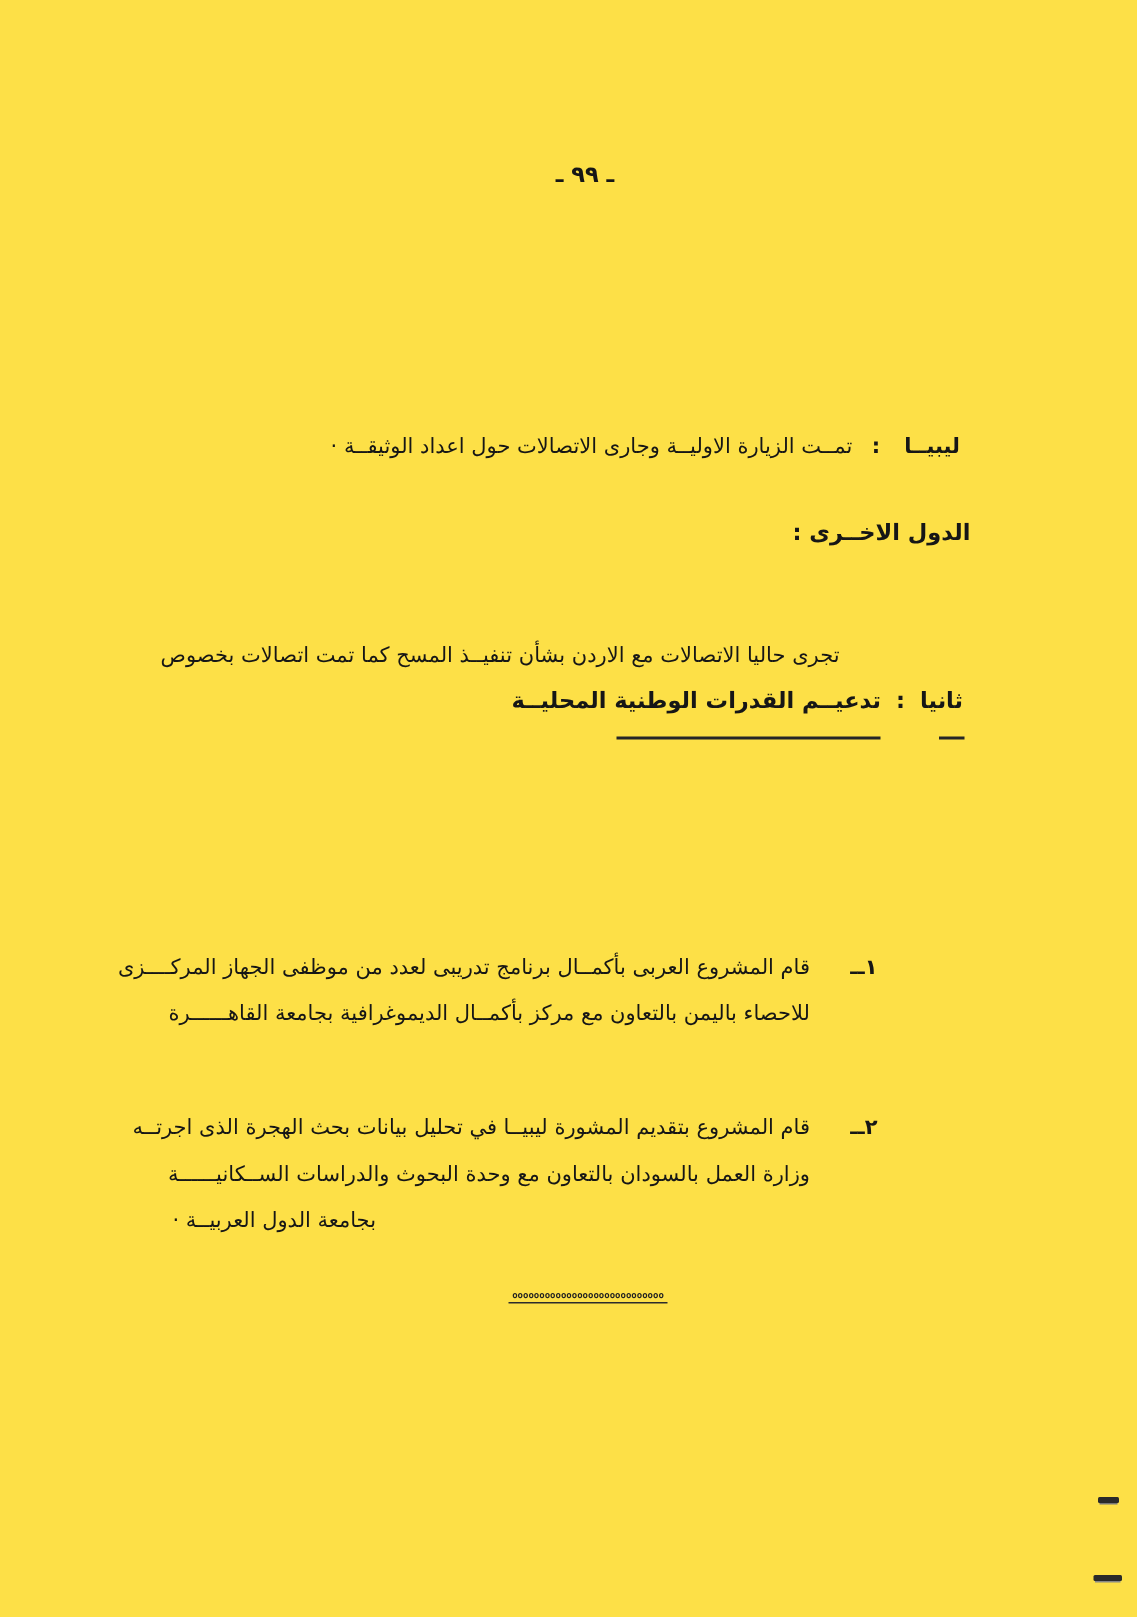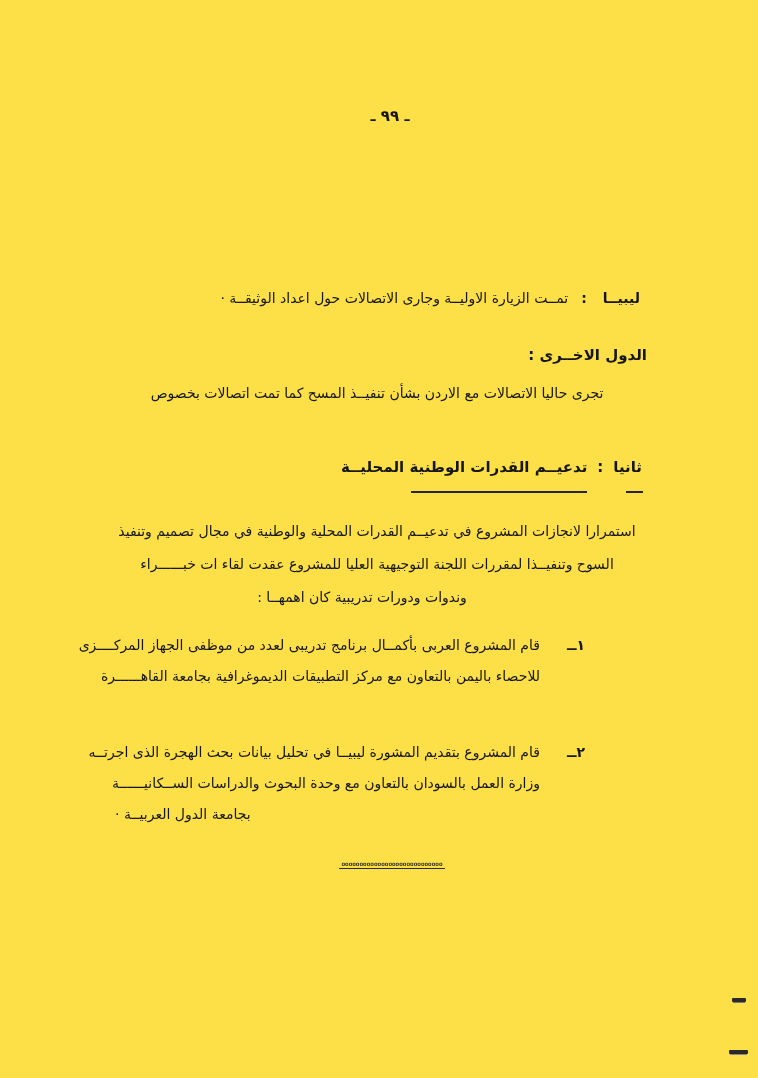--- a/index.html
+++ b/index.html
@@ -28,21 +28,21 @@
   }
   .libya-row .lbl{font-weight:700;}
   .libya-row .sep{margin:0 16px 0 13px;font-weight:700;}
 
   .heading-other{
     top:346px;right:111px;
     font-size:15px;font-weight:700;text-align:right;
   }
 
   .para{right:111px;font-size:14px;}
-  .para .line{height:33px;line-height:33px;text-align:center;}
+  .para .line{height:33px;line-height:33px;text-align:left;margin-top:44px;}
   .para1{top:377px;width:540px;}
   .para1 .l2{margin-right:30px;}
   .para2{top:515px;width:540px;}
   .para2 .l3{margin-right:30px;}
 
   .heading2{
     top:458px;right:116px;
     display:flex;align-items:baseline;
     font-size:15px;font-weight:700;
   }
@@ -93,30 +93,25 @@
   </div>
 
   <div class="abs heading2 rtl">
     <span>ثانيا</span>
     <span class="sep">:</span>
     <span class="nowrap">تدعيــم القدرات الوطنية المحليــة</span>
   </div>
   <div class="abs h2-line-long"></div>
   <div class="abs h2-line-short"></div>
 
-  <div class="abs para para2 rtl">
-    <div class="line l1 nowrap">استمرارا لانجازات المشروع في تدعيــم القدرات المحلية والوطنية في مجال تصميم وتنفيذ</div>
-    <div class="line l2 nowrap">السوح وتنفيــذا لمقررات اللجنة التوجيهية العليا للمشروع عقدت لقاء ات خبــــــراء</div>
-    <div class="line l3 nowrap">وندوات ودورات تدريبية كان اهمهــا :</div>
-  </div>
 
   <div class="abs item item1 rtl">
     <span class="item-num">١ــ</span>
     <div class="line nowrap">قام المشروع العربى بأكمــال برنامج تدريبى لعدد من موظفى الجهاز المركــــزى</div>
-    <div class="line nowrap">للاحصاء باليمن بالتعاون مع مركز التطبيقات الديموغرافية بجامعة القاهــــــرة</div>
+    <div class="line nowrap">للاحصاء باليمن بالتعاون مع مركز بأكمــال الديموغرافية بجامعة القاهــــــرة</div>
   </div>
 
   <div class="abs item item2 rtl">
     <span class="item-num">٢ــ</span>
     <div class="line nowrap">قام المشروع بتقديم المشورة ليبيــا في تحليل بيانات بحث الهجرة الذى اجرتــه</div>
     <div class="line nowrap">وزارة العمل بالسودان بالتعاون مع وحدة البحوث والدراسات الســكانيــــــة</div>
     <div class="line nowrap">بجامعة الدول العربيــة ·</div>
   </div>
 
   <div class="abs squiggle">oooooooooooooooooooooooooooo</div>

